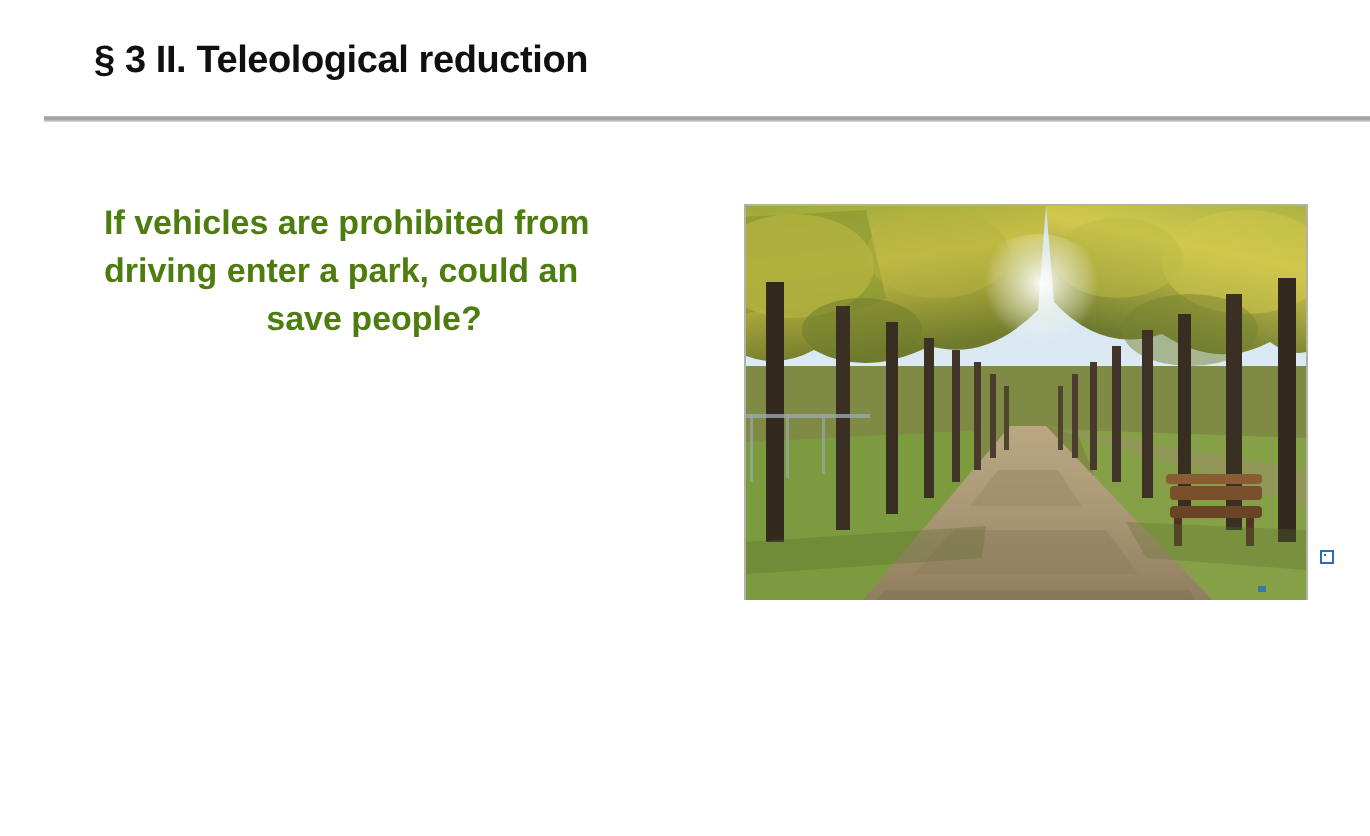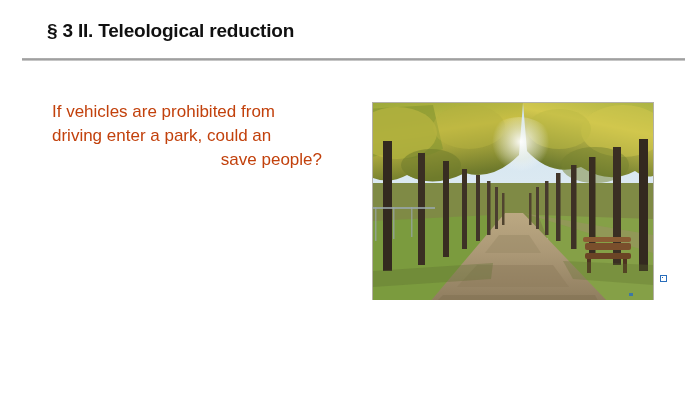--- a/index.html
+++ b/index.html
@@ -41,26 +41,27 @@
   }
 
   
   #body-text {
     position: absolute;
     left: 52px;
     top: 100px;
     width: 270px;
     font-size: 17px;
     line-height: 24px;
-    color: #c2410c;
+    color: #4d7c0f;
     text-align: justify;
     text-justify: inter-word;
+    font-weight: bold;
   }
   #body-text .lastline {
-    text-align: right;
+    text-align: center;
   }
 
   
   #park-photo {
     position: absolute;
     left: 372px;
     top: 102px;
     width: 280px;
     height: 200px;
     border: 1px solid #b3b0a6;

